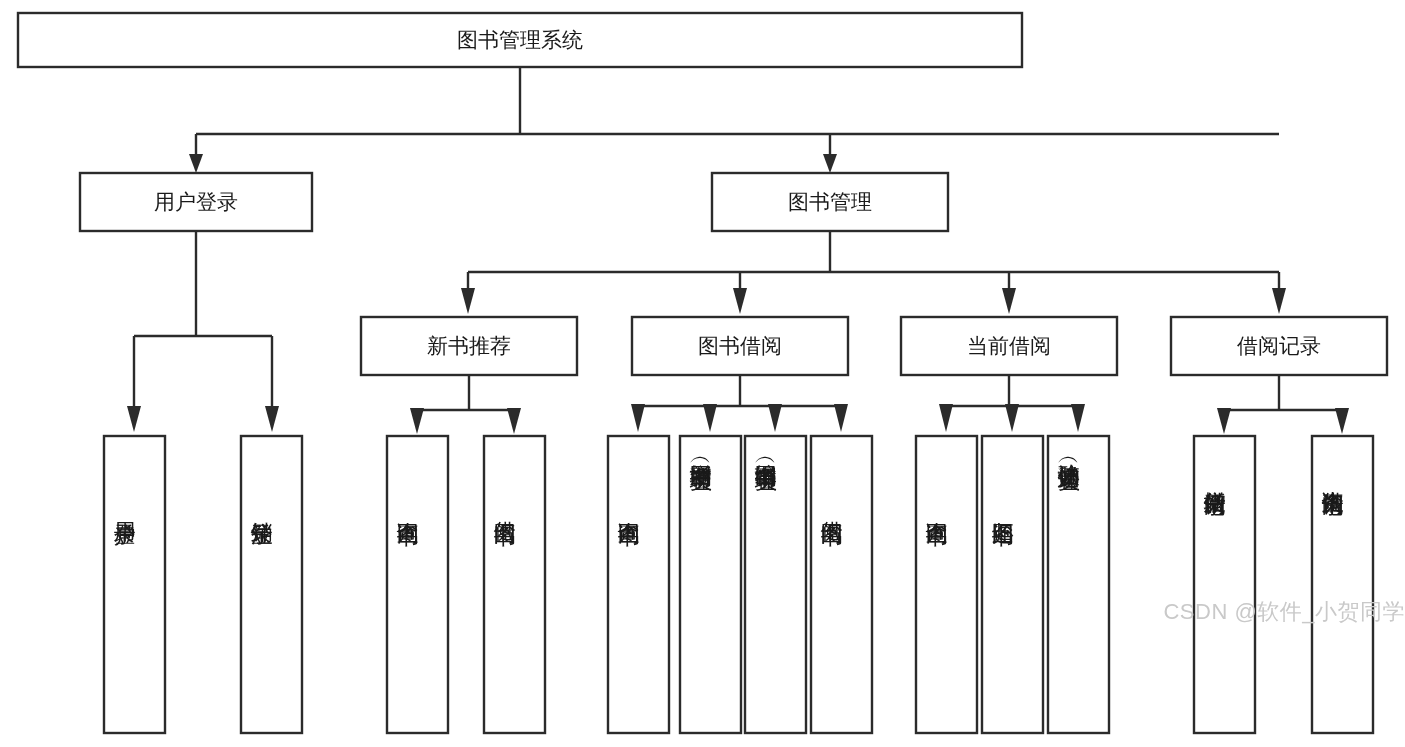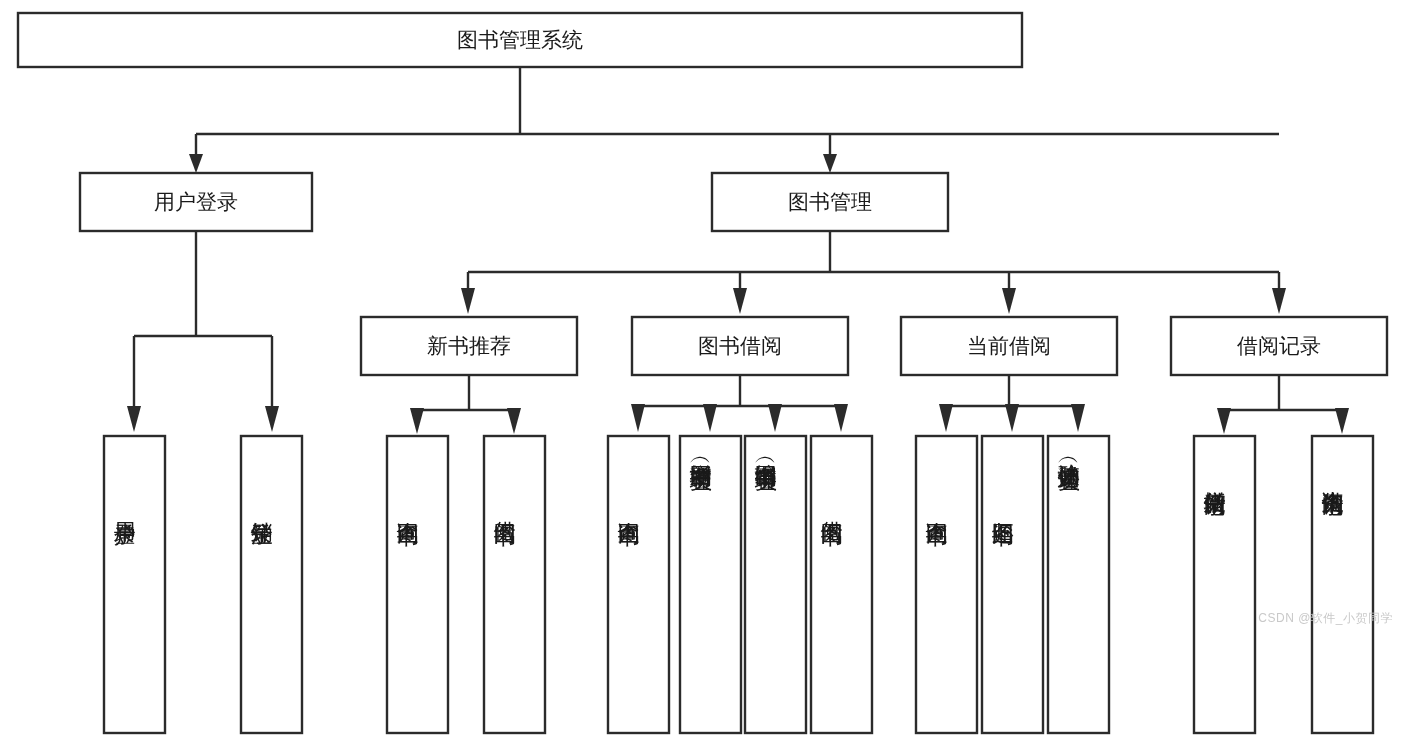--- a/index.html
+++ b/index.html
@@ -55,24 +55,24 @@
     font-size: 22px;
     line-height: 1.12;
     color: #1a1a1a;
     letter-spacing: 1px;
     white-space: nowrap;
     text-align: left;
     pointer-events: none;
   }
   .watermark {
     position: absolute;
-    right: 12px;
+    right: 0;
     bottom: 4px;
     font-family: "Liberation Sans", "DejaVu Sans", sans-serif;
-    font-size: 12px;
+    font-size: 22px;
     color: #c9c9c9;
     letter-spacing: 0.5px;
     white-space: nowrap;
   }
 </style>
 </head>
 <body>
 
 <div id="diagram-root">
 

